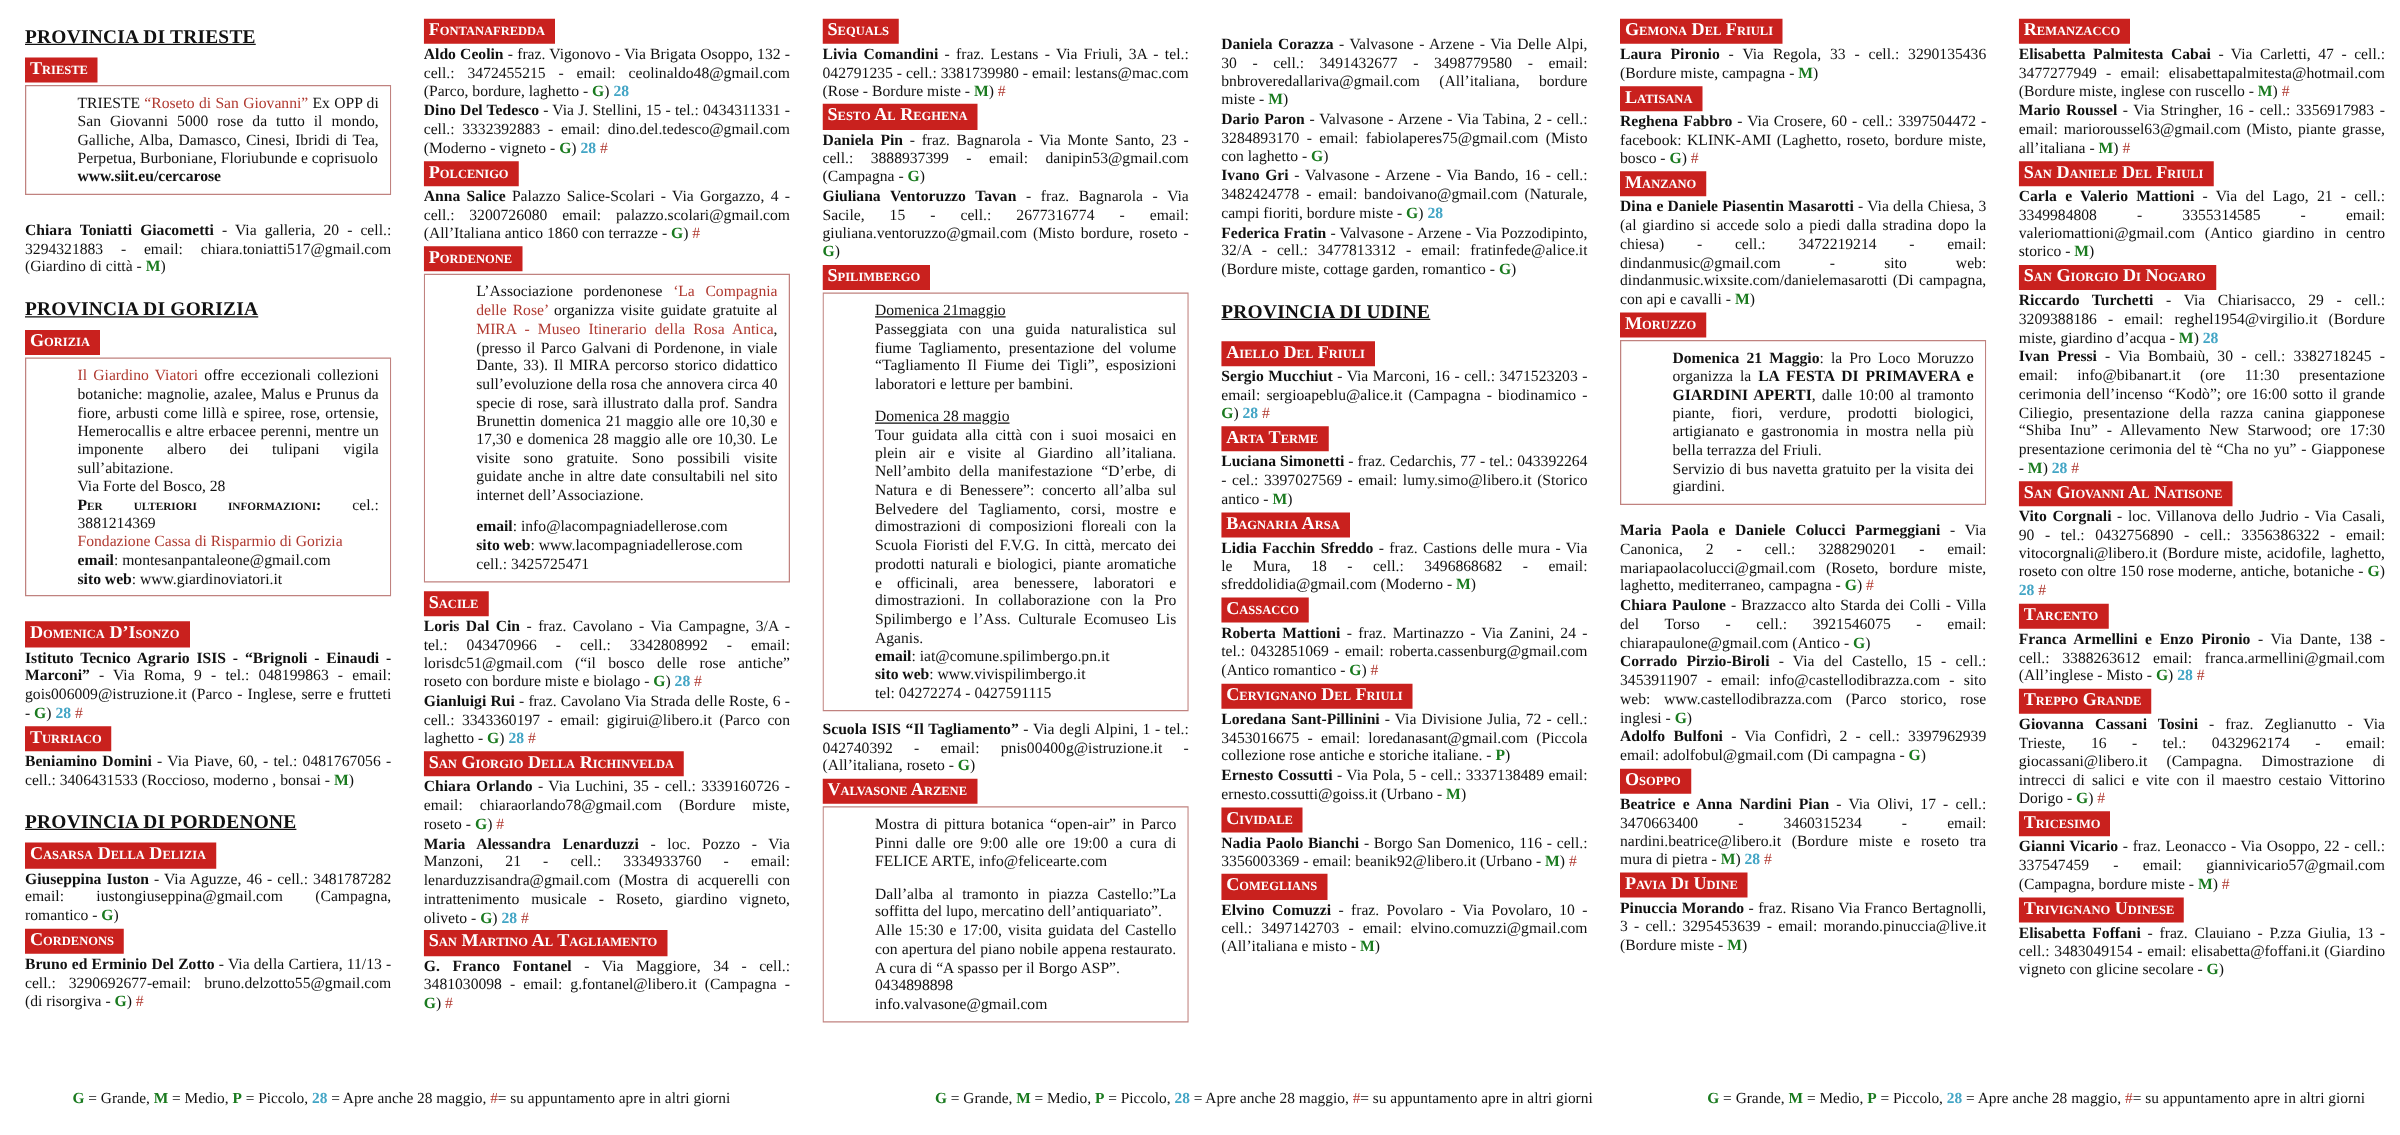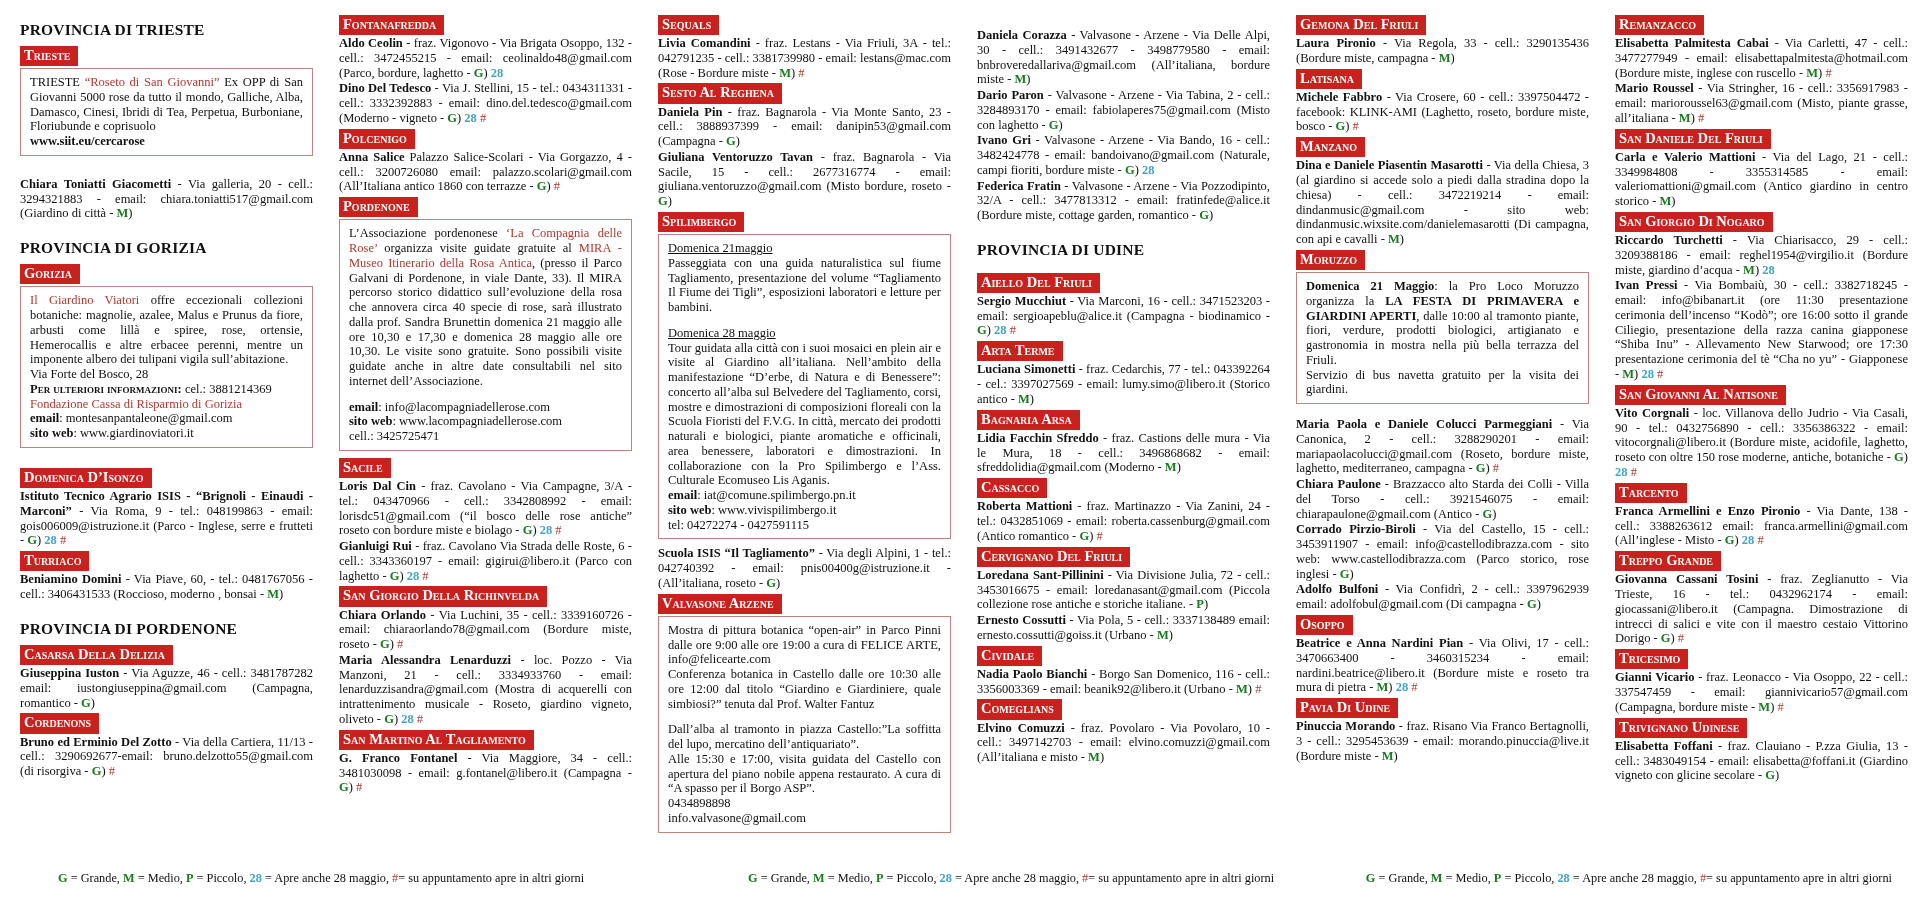--- a/index.html
+++ b/index.html
@@ -6,31 +6,31 @@
     --chipBg:#c9211e; --chipText:#ffffff; --accentRed:#b03a31; --boxBorder:#c0827f;
     --green:#1a7a1f; --blue:#43a5c5; --text:#111111; --pageBg:#ffffff;
   }
   html,body{margin:0;padding:0;}
   body{
     width:1920px;height:908px;background:var(--pageBg);color:var(--text);
     font-family:"Liberation Serif", serif;overflow:hidden;position:relative;
   }
   .columns{display:flex;gap:26px;padding:12px 0 0 20px;height:884px;overflow:hidden;}
   .col{width:293px;flex:0 0 293px;overflow:hidden;}
-  .province{font-weight:bold;font-size:15.5px;margin:9px 0 7px;letter-spacing:.2px;}
+  .province{font-weight:bold;font-size:15.5px;margin:9px 0 7px;letter-spacing:.2px;text-decoration:underline;}
   .chip-row{margin:3px 0 1px;line-height:1;}
   .chip{
     display:inline-block;background:var(--chipBg);color:var(--chipText);
     font-variant:small-caps;font-weight:bold;font-size:14.5px;line-height:1.12;
     padding:1px 8px 3px 4px;
     text-align:center;
   }
   .entry{font-size:12.5px;line-height:1.18;text-align:justify;margin:0 0 1px;overflow-wrap:break-word;}
   .box{border:1px solid var(--boxBorder);padding:6px 9px;margin:2px 0 7px;}
-  .box .para{font-size:12.5px;line-height:1.18;text-align:justify;overflow-wrap:break-word;}
+  .box .para{font-size:12.5px;line-height:1.18;text-align:justify;overflow-wrap:break-word;margin-left:32px;}
   .para.gap{margin-top:11px;}
   .seg-b{font-weight:bold;}
   .seg-r{color:var(--accentRed);}
   .seg-g{color:var(--green);font-weight:bold;}
   .seg-c{color:var(--blue);font-weight:bold;}
   .seg-h{color:var(--accentRed);}
   .seg-sc{font-variant:small-caps;font-weight:bold;}
   .seg-u{text-decoration:underline;}
   .legend{position:absolute;bottom:22px;white-space:nowrap;font-size:12.3px;}
   #legend-1{left:58px;} #legend-2{left:748px;} #legend-3{right:28px;}
@@ -106,21 +106,20 @@
         <div class="para gap"><span class="seg-u">Domenica 28 maggio</span></div>
         <div class="para"><span class="seg-p">Tour guidata alla città con i suoi mosaici en plein air e visite al Giardino all’italiana. Nell’ambito della manifestazione “D’erbe, di Natura e di Benessere”: concerto all’alba sul Belvedere del Tagliamento, corsi, mostre e dimostrazioni di composizioni floreali con la Scuola Fioristi del F.V.G. In città, mercato dei prodotti naturali e biologici, piante aromatiche e officinali, area benessere, laboratori e dimostrazioni. In collaborazione con la Pro Spilimbergo e l’Ass. Culturale Ecomuseo Lis Aganis.</span></div>
         <div class="para"><span class="seg-b">email</span><span class="seg-p">: iat@comune.spilimbergo.pn.it</span></div>
         <div class="para"><span class="seg-b">sito web</span><span class="seg-p">: www.vivispilimbergo.it</span></div>
         <div class="para"><span class="seg-p">tel: 04272274 - 0427591115</span></div>
       </div>
       <div class="entry"><span class="seg-b">Scuola ISIS “Il Tagliamento”</span><span class="seg-p"> - Via degli Alpini, 1 - tel.: 042740392 - email: pnis00400g@istruzione.it - (All’italiana, roseto - </span><span class="seg-g">G</span><span class="seg-p">)</span></div>
       <div class="chip-row"><span class="chip">Valvasone Arzene</span></div>
       <div class="box">
         <div class="para"><span class="seg-p">Mostra di pittura botanica “open-air” in Parco Pinni dalle ore 9:00 alle ore 19:00 a cura di FELICE ARTE, info@felicearte.com</span></div>
-        <div class="para"><span class="seg-p">Conferenza botanica in Castello dalle ore 10:30 alle ore 12:00 dal titolo “Giardino e Giardiniere, quale simbiosi?” tenuta dal Prof. Walter Fantuz</span></div>
         <div class="para gap"><span class="seg-p">Dall’alba al tramonto in piazza Castello:”La soffitta del lupo, mercatino dell’antiquariato”.</span></div>
         <div class="para"><span class="seg-p">Alle 15:30 e 17:00, visita guidata del Castello con apertura del piano nobile appena restaurato. A cura di “A spasso per il Borgo ASP”.</span></div>
         <div class="para"><span class="seg-p">0434898898</span></div>
         <div class="para"><span class="seg-p">info.valvasone@gmail.com</span></div>
       </div>
     </div>
     <div class="col">
       <div style="height: 16px;"></div>
       <div class="entry"><span class="seg-b">Daniela Corazza</span><span class="seg-p"> - Valvasone - Arzene - Via Delle Alpi, 30 - cell.: 3491432677 - 3498779580 - email: bnbroveredallariva@gmail.com (All’italiana, bordure miste - </span><span class="seg-g">M</span><span class="seg-p">)</span></div>
       <div class="entry"><span class="seg-b">Dario Paron</span><span class="seg-p"> - Valvasone - Arzene - Via Tabina, 2 - cell.: 3284893170 - email: fabiolaperes75@gmail.com (Misto con laghetto - </span><span class="seg-g">G</span><span class="seg-p">)</span></div>
@@ -142,21 +141,21 @@
       <div class="entry"><span class="seg-b">Ernesto Cossutti</span><span class="seg-p"> - Via Pola, 5 - cell.: 3337138489 email: ernesto.cossutti@goiss.it (Urbano - </span><span class="seg-g">M</span><span class="seg-p">)</span></div>
       <div class="chip-row"><span class="chip">Cividale</span></div>
       <div class="entry"><span class="seg-b">Nadia Paolo Bianchi</span><span class="seg-p"> - Borgo San Domenico, 116 - cell.: 3356003369 - email: beanik92@libero.it (Urbano - </span><span class="seg-g">M</span><span class="seg-p">) </span><span class="seg-h">#</span></div>
       <div class="chip-row"><span class="chip">Comeglians</span></div>
       <div class="entry"><span class="seg-b">Elvino Comuzzi</span><span class="seg-p"> - fraz. Povolaro - Via Povolaro, 10 - cell.: 3497142703 - email: elvino.comuzzi@gmail.com (All’italiana e misto - </span><span class="seg-g">M</span><span class="seg-p">)</span></div>
     </div>
     <div class="col">
       <div class="chip-row"><span class="chip">Gemona Del Friuli</span></div>
       <div class="entry"><span class="seg-b">Laura Pironio</span><span class="seg-p"> - Via Regola, 33 - cell.: 3290135436 (Bordure miste, campagna - </span><span class="seg-g">M</span><span class="seg-p">)</span></div>
       <div class="chip-row"><span class="chip">Latisana</span></div>
-      <div class="entry"><span class="seg-b">Michele Fabbro</span><span class="seg-p"> - Via Crosere, 60 - cell.: 3397504472 - facebook: KLINK-AMI (Laghetto, roseto, bordure miste, bosco - </span><span class="seg-g">G</span><span class="seg-p">) </span><span class="seg-h">#</span></div>
+      <div class="entry"><span class="seg-b">Reghena Fabbro</span><span class="seg-p"> - Via Crosere, 60 - cell.: 3397504472 - facebook: KLINK-AMI (Laghetto, roseto, bordure miste, bosco - </span><span class="seg-g">G</span><span class="seg-p">) </span><span class="seg-h">#</span></div>
       <div class="chip-row"><span class="chip">Manzano</span></div>
       <div class="entry"><span class="seg-b">Dina e Daniele Piasentin Masarotti</span><span class="seg-p"> - Via della Chiesa, 3 (al giardino si accede solo a piedi dalla stradina dopo la chiesa) - cell.: 3472219214 - email: dindanmusic@gmail.com - sito web: dindanmusic.wixsite.com/danielemasarotti (Di campagna, con api e cavalli - </span><span class="seg-g">M</span><span class="seg-p">)</span></div>
       <div class="chip-row"><span class="chip">Moruzzo</span></div>
       <div class="box">
         <div class="para"><span class="seg-b">Domenica 21 Maggio</span><span class="seg-p">: la Pro Loco Moruzzo organizza la </span><span class="seg-b">LA FESTA DI PRIMAVERA e GIARDINI APERTI</span><span class="seg-p">, dalle 10:00 al tramonto piante, fiori, verdure, prodotti biologici, artigianato e gastronomia in mostra nella più bella terrazza del Friuli.</span></div>
         <div class="para"><span class="seg-p">Servizio di bus navetta gratuito per la visita dei giardini.</span></div>
       </div>
       <div style="height: 6px;"></div>
       <div class="entry"><span class="seg-b">Maria Paola e Daniele Colucci Parmeggiani</span><span class="seg-p"> - Via Canonica, 2 - cell.: 3288290201 - email: mariapaolacolucci@gmail.com (Roseto, bordure miste, laghetto, mediterraneo, campagna - </span><span class="seg-g">G</span><span class="seg-p">) </span><span class="seg-h">#</span></div>
       <div class="entry"><span class="seg-b">Chiara Paulone</span><span class="seg-p"> - Brazzacco alto Starda dei Colli - Villa del Torso - cell.: 3921546075 - email: chiarapaulone@gmail.com (Antico - </span><span class="seg-g">G</span><span class="seg-p">)</span></div>

